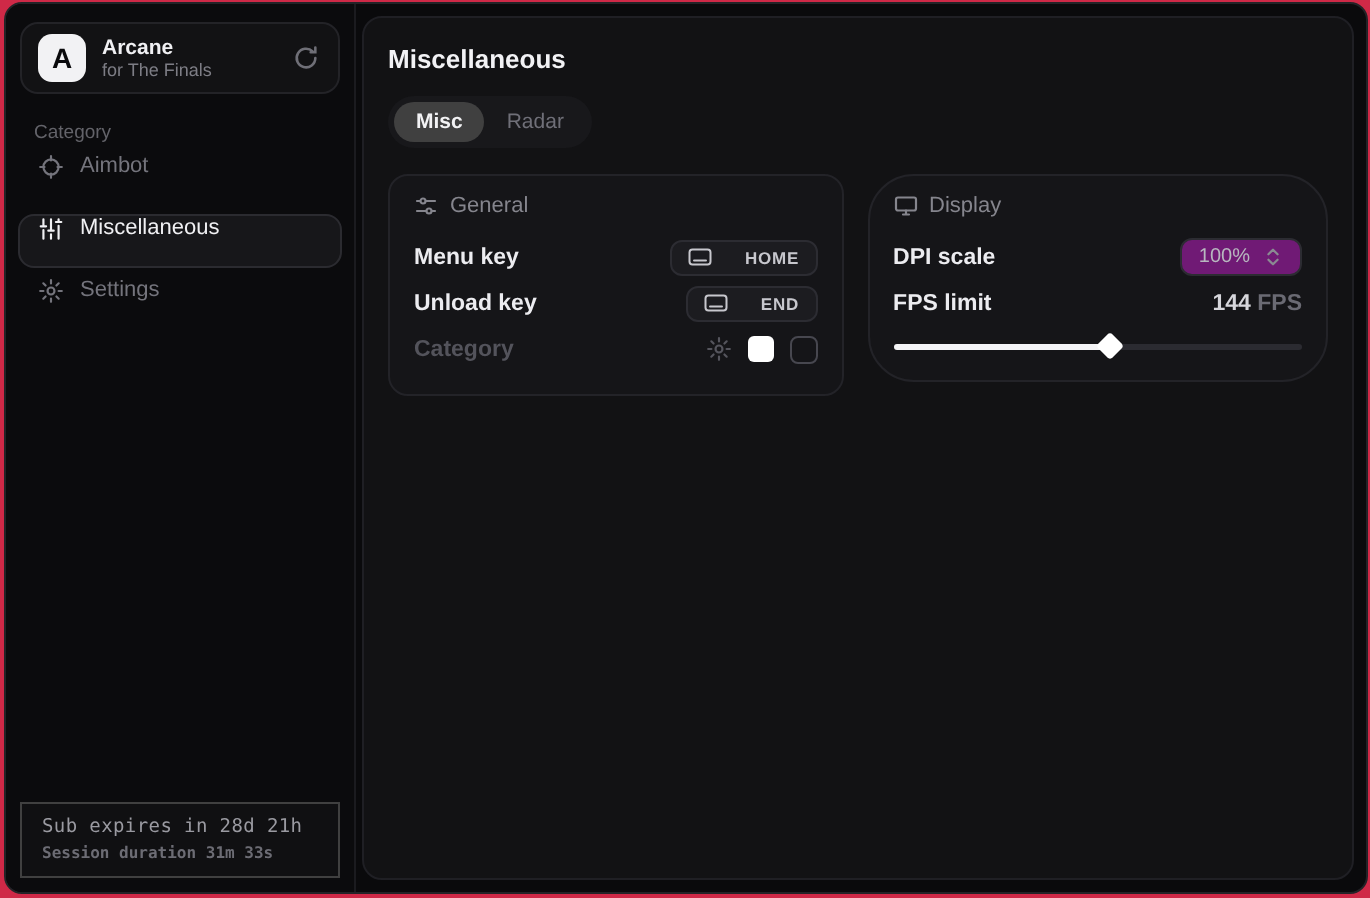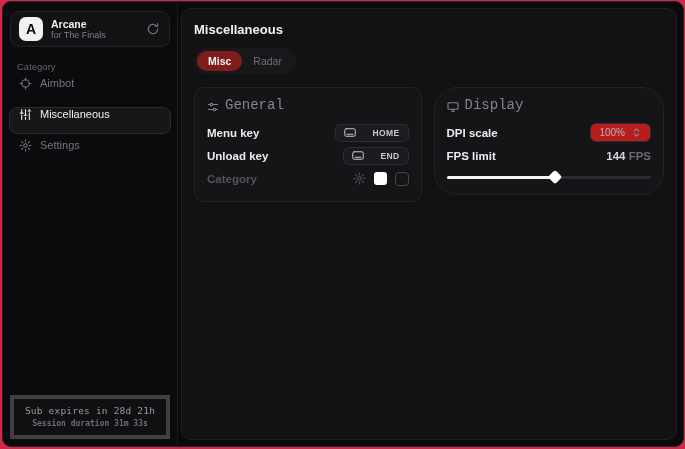--- a/index.html
+++ b/index.html
@@ -61,24 +61,23 @@
   }
   .nav-item .nv-icon { width:13px; height:13px; margin-right:8px; display:flex; align-items:center; justify-content:center; }
   .nav-item.active {
     background:#17171a;
     border-color:#2b2b30;
     color:#f0f0f3;
   }
   .sub-box {
     position:absolute; left:7px; right:7px; bottom:7px;
     background:#101012;
-    border:4px solid #404040;
+    border:1px solid #404040;
     border-radius:0;
     padding:6px 10px 7px 10px;
-    text-align:center;
   }
   .sub-line1 { font-family:"DejaVu Sans Mono", monospace; font-size:9.5px; color:#9a9aa1; letter-spacing:.2px; }
   .sub-line2 { font-family:"DejaVu Sans Mono", monospace; font-size:8px; color:#6c6c74; font-weight:bold; margin-top:3px; }
   
   .main {
     position:absolute; left:178px; top:6px; right:6px; bottom:6px;
     background:#121214;
     border:1px solid #1f1f24;
     border-radius:10px;
     padding:13px 12px;
@@ -88,35 +87,35 @@
     display:inline-flex; align-items:center;
     margin-top:11px;
     background:#18181b;
     border-radius:999px;
     padding:3px;
   }
   .tab {
     font-size:10.5px; padding:4px 11px; border-radius:999px;
     color:#6f6f78; cursor:pointer;
   }
-  .tab.active { background:#7f1d1d; color:#f2f2f4; font-weight:bold; }
+  .tab.active { background:#404040; color:#f2f2f4; font-weight:bold; }
   .cards { display:flex; align-items:flex-start; gap:12px; margin-top:13px; }
   .card {
     background:#151518;
     border:1px solid #232328;
     border-radius:10px;
     padding:9px 12px 11px 12px;
   }
   .card.general { width:234px; }
   .card.display { width:237px;border-radius:23px; }
   .card-head {
-    display:flex; align-items:flex-end; gap:6px;
+    display:flex; align-items:center; gap:6px;
     color:#85858d;
-    font-family:Liberation Mono, monospace;
-    font-size:14px;
+    font-family:Liberation Sans, sans-serif;
+    font-size:11px;
     margin-bottom:8px;
   }
   .card-head .ch-icon { width:12px; height:12px; display:flex; align-items:center; justify-content:center; }
   .row {
     display:flex; align-items:center; justify-content:space-between;
     height:23px;
   }
   .row-label { font-size:11.5px; font-weight:bold; color:#ececf0; }
   .row-label.dim { color:#53535b; }
   .key-btn {
@@ -130,21 +129,21 @@
   .mini-gear { width:13px; height:13px; color:#55555d; cursor:pointer; display:flex; }
   .swatch {
     width:13px; height:13px; border-radius:3px; background:#ffffff; cursor:pointer;
   }
   .checkbox {
     width:14px; height:14px; border-radius:4px;
     border:1.5px solid #47474f; background:transparent; cursor:pointer;
   }
   .select {
     display:inline-flex; align-items:center; gap:6px;
-    background:#b91c1c; border:1px solid #2c2c32; border-radius:6px;
+    background:#701a75; border:1px solid #2c2c32; border-radius:6px;
     padding:3px 8px; cursor:pointer;
     color:#b7b7bf; font-size:10px;
   }
   .select .sel-icon { width:11px; height:11px; display:flex; color:#8a8a92; }
   .fps-value { font-size:11.5px; font-weight:bold; color:#d6d6db; }
   .fps-unit { color:#6a6a73; font-weight:bold; }
   .slider { position:relative; height:12px; margin-top:4px; cursor:pointer; }
   .slider .track {
     position:absolute; left:0; right:0; top:5px; height:3px;
     background:#2b2b31; border-radius:99px;

